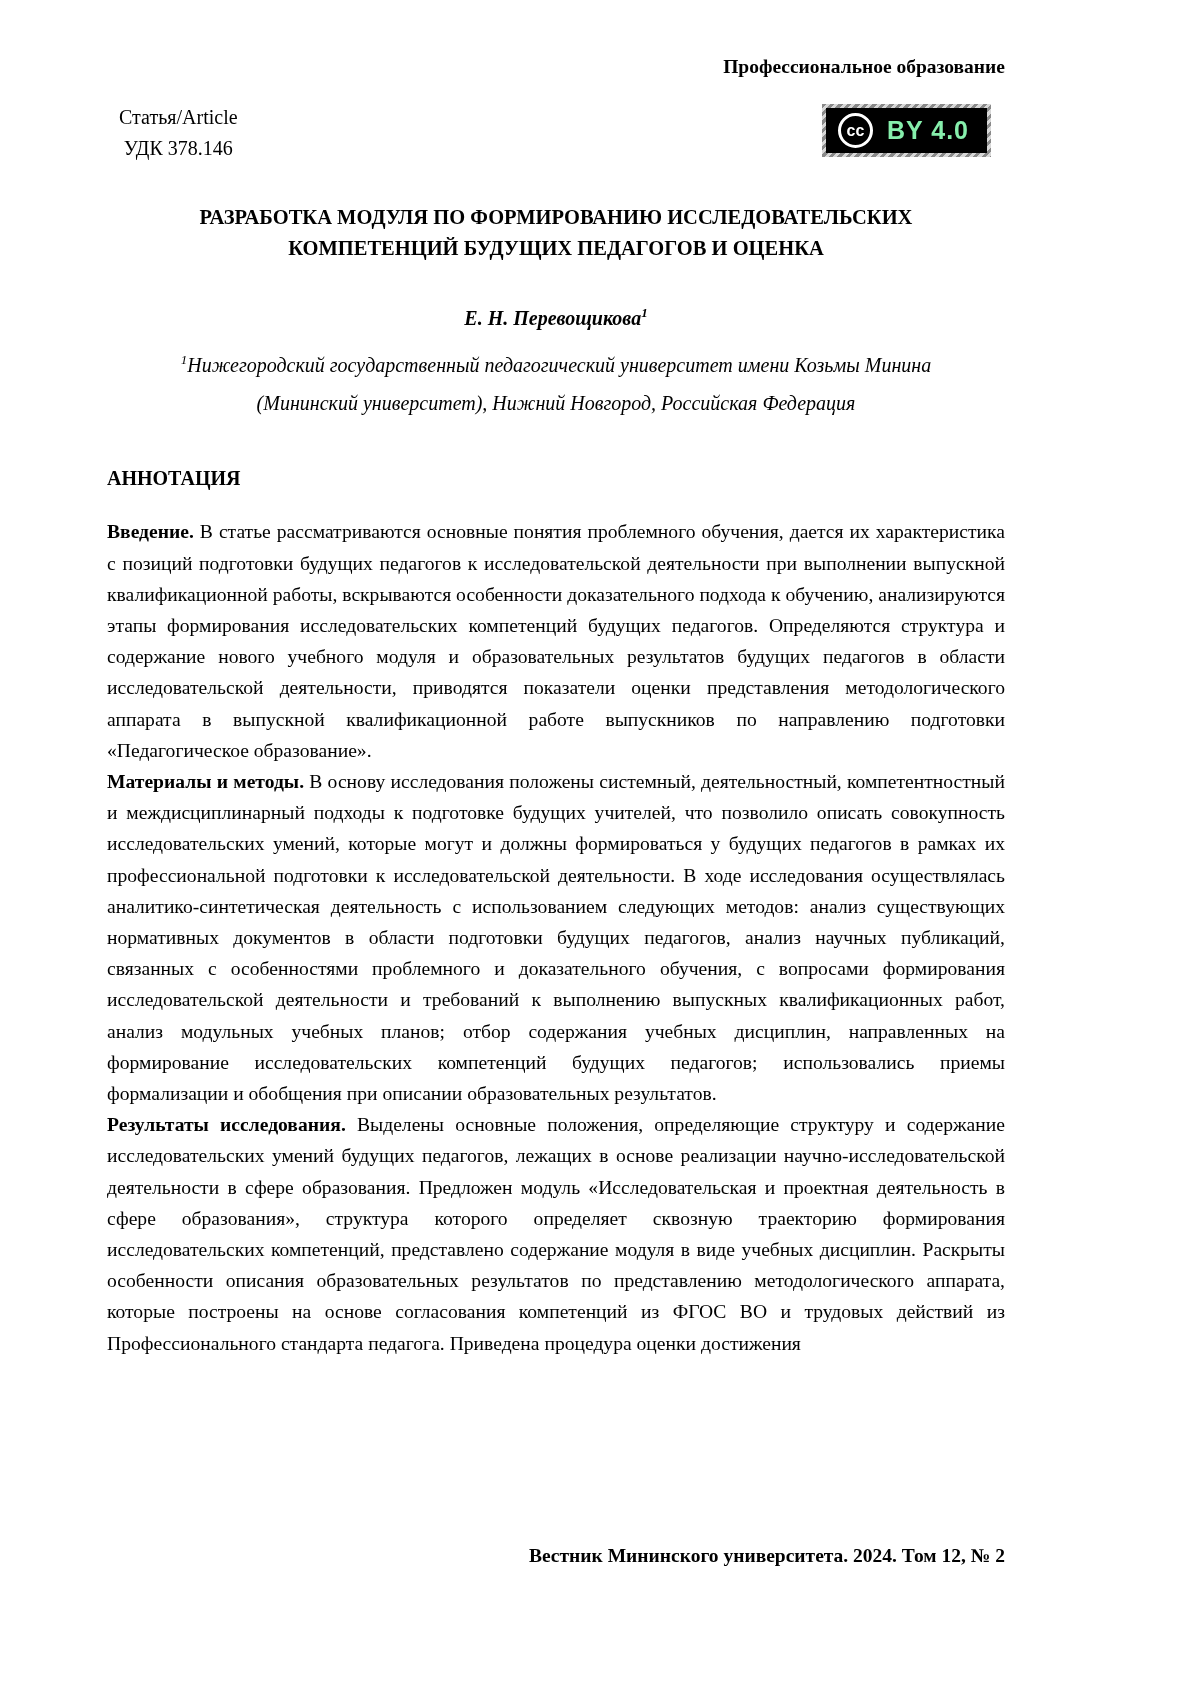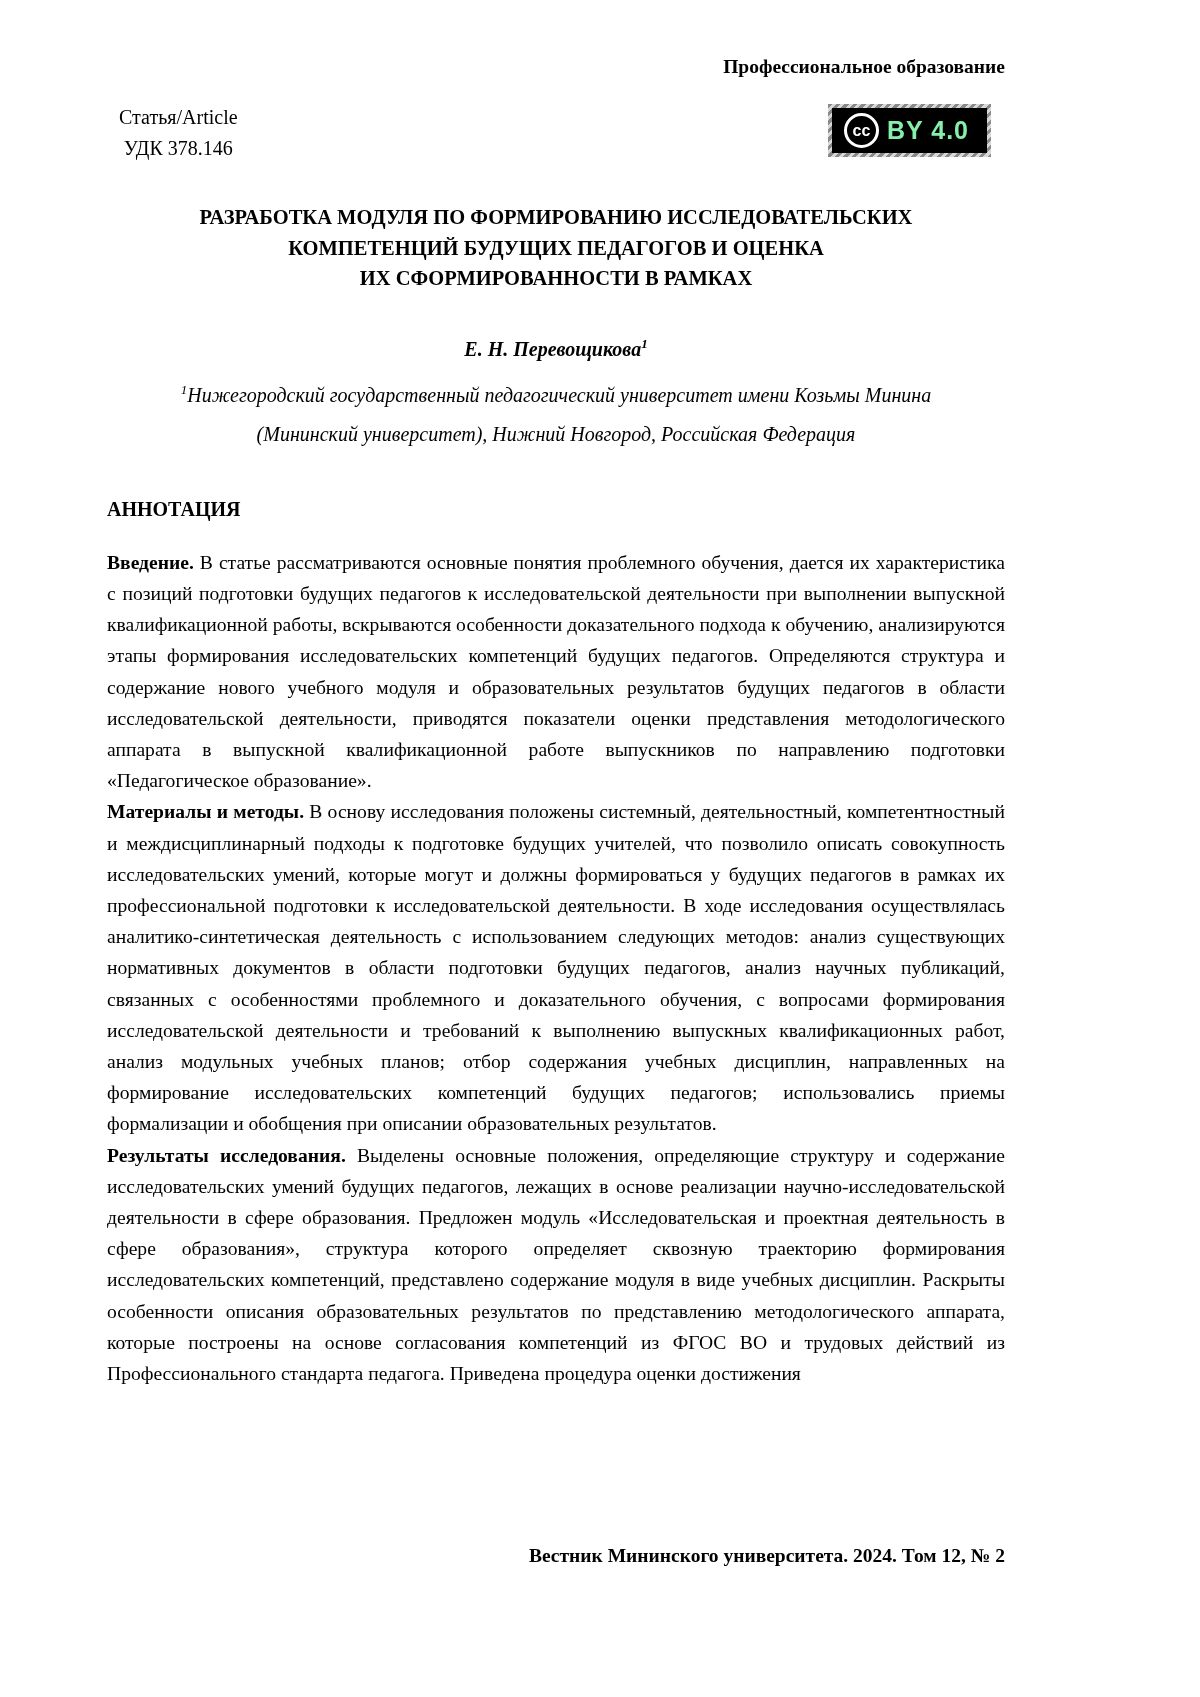--- a/index.html
+++ b/index.html
@@ -34,21 +34,21 @@
   }
   .cc-badge-wrap {
     padding: 4px;
     background: repeating-linear-gradient(135deg, #8a8a8a 0 3px, #d8d8d8 3px 6px);
     margin-top: 2px;
     margin-right: 14px;
   }
   .cc-badge {
     display: flex;
     align-items: center;
-    gap: 8px;
+    gap: 14px;
     background: #000000;
     padding: 5px 18px 5px 12px;
   }
   .cc-circle {
     display: flex;
     align-items: center;
     justify-content: center;
     width: 29px;
     height: 29px;
     border: 3px solid #ffffff;
@@ -126,21 +126,20 @@
       <div class="cc-badge">
         <span class="cc-circle">cc</span>
         <span class="cc-label">BY 4.0</span>
       </div>
     </div>
   </div>
 
   <h1 class="title">
     <span class="tline">РАЗРАБОТКА МОДУЛЯ ПО ФОРМИРОВАНИЮ ИССЛЕДОВАТЕЛЬСКИХ</span>
     <span class="tline">КОМПЕТЕНЦИЙ БУДУЩИХ ПЕДАГОГОВ И ОЦЕНКА</span>
-    <span class="tline">ИХ СФОРМИРОВАННОСТИ В РАМКАХ</span>
   </h1>
 
   <div class="author-line">
     <span>Е. Н. Перевощикова</span><sup>1</sup>
   </div>
 
   <div class="affiliation">
     <sup>1</sup><span>Нижегородский государственный педагогический университет имени Козьмы Минина</span><br>
     <span>(Мининский университет), Нижний Новгород, Российская Федерация</span>
   </div>

